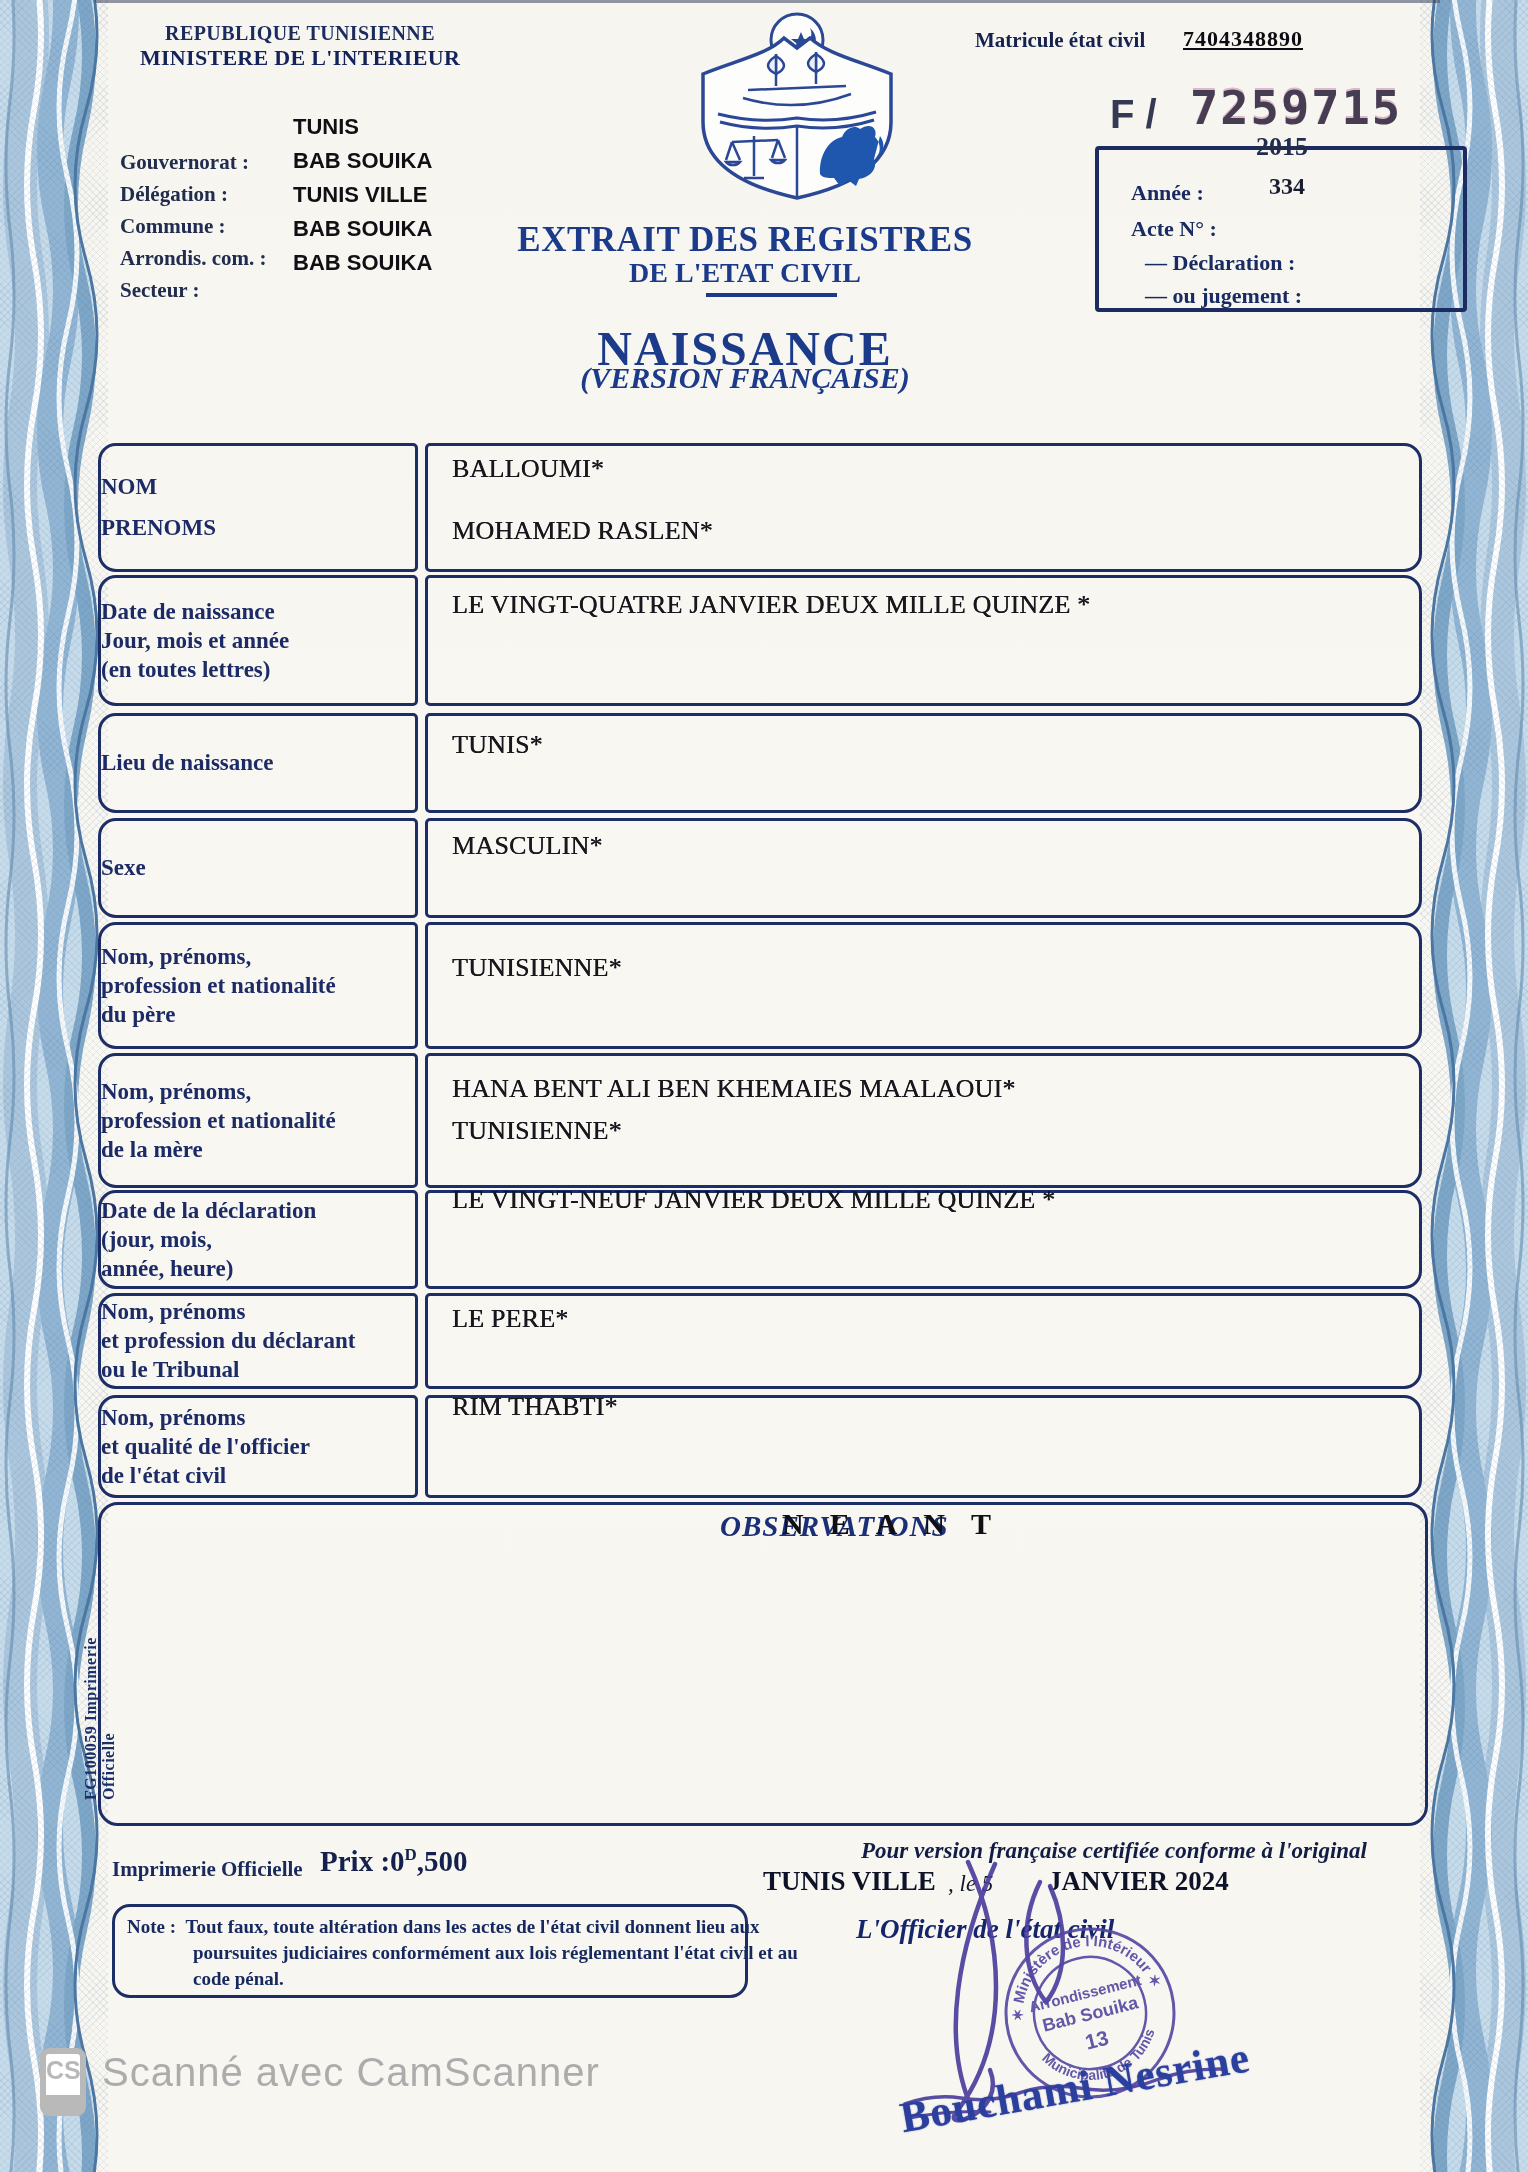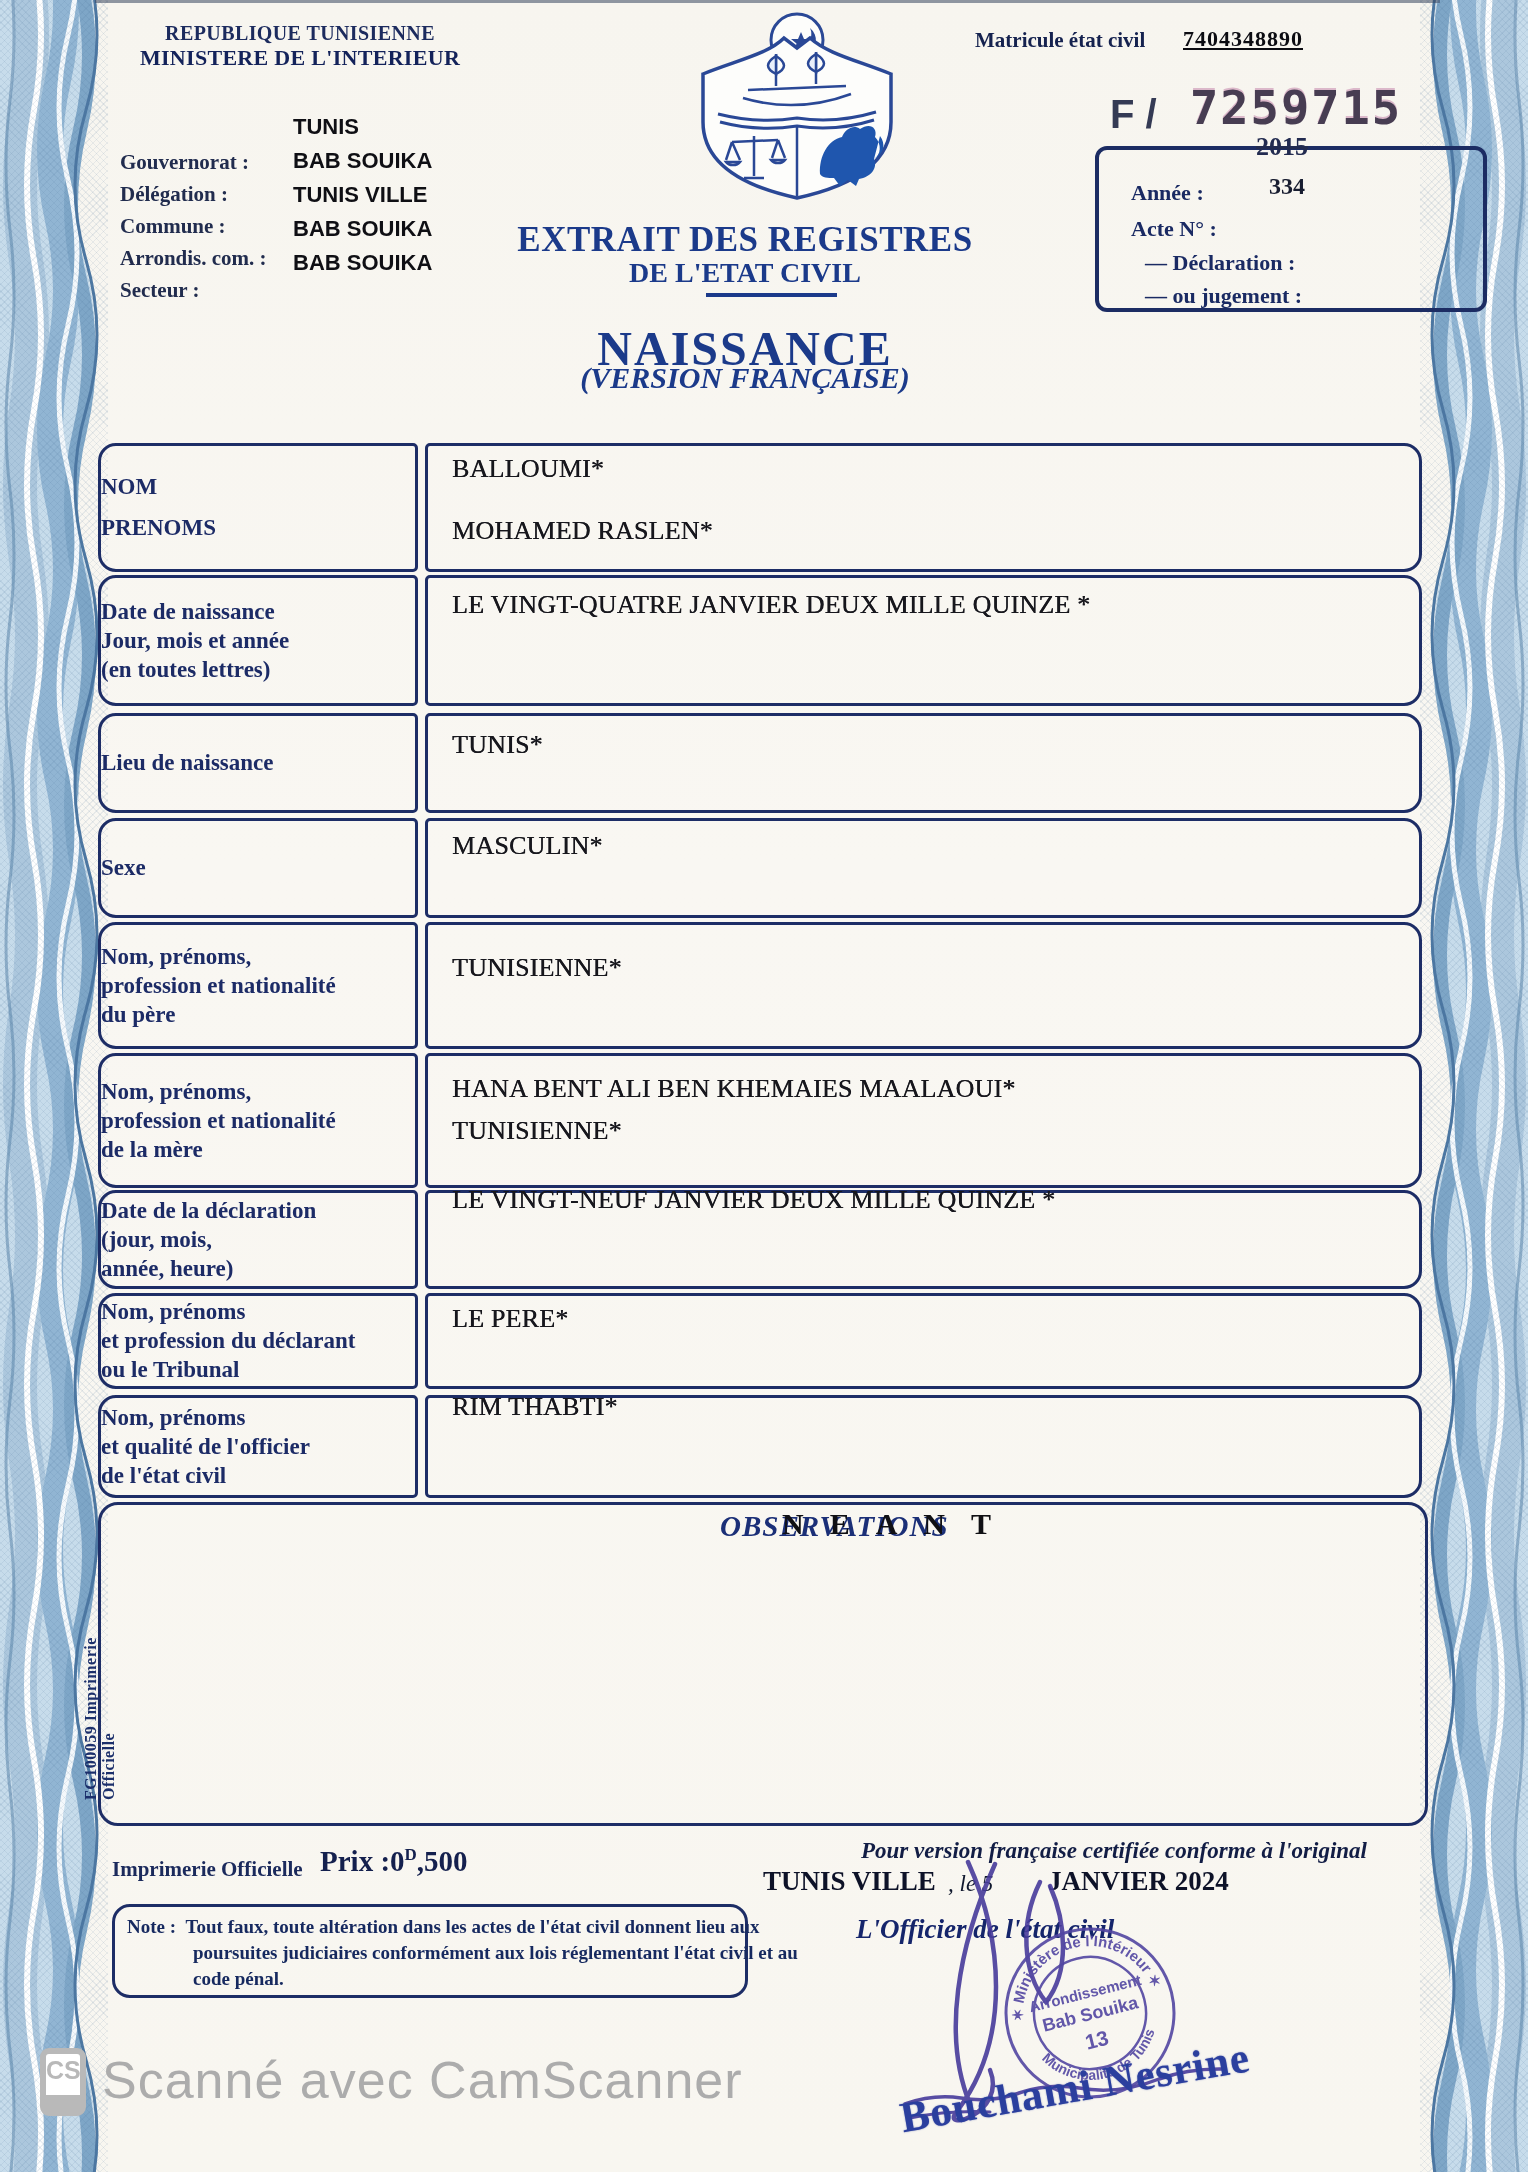--- a/index.html
+++ b/index.html
@@ -30,21 +30,21 @@
   .admin-labels div,.admin-values div{white-space:nowrap;}
   .matricule-label{left:975px;top:28px;font-size:21px;font-weight:bold;color:#15224f;}
   .matricule-value{left:1183px;top:26px;font-size:22px;font-weight:bold;color:#0c0c12;letter-spacing:1px;text-decoration:underline;}
   .series-prefix{left:1110px;top:92px;font-size:40px;font-weight:bold;color:#343a54;
     font-family:"Liberation Sans",sans-serif;}
   .series-number{left:1190px;top:80px;font-size:47px;font-weight:bold;color:#473d52;
     font-family:"DejaVu Sans Mono",monospace;letter-spacing:2px;
     text-shadow:0 -2px 0 rgba(156,44,116,.30);}
   .series-year{left:1256px;top:132px;font-size:26px;font-weight:bold;color:#222b50;
     text-decoration:line-through;text-decoration-thickness:3px;z-index:3;}
-  .annee-box{left:1095px;top:146px;width:364px;height:158px;border:4px solid #1c2c63;border-radius:12px;padding-left:20px;}
+  .annee-box{left:1095px;top:146px;width:364px;height:158px;border:4px solid #1c2c63;border-radius:4px;}
   .annee-box span{position:absolute;font-weight:bold;color:#1a2a63;font-size:22px;white-space:nowrap;}
   
   .t1{left:395px;top:220px;width:700px;font-size:35px;font-weight:bold;color:#1b3a8a;letter-spacing:.5px;}
   .t2{left:395px;top:257px;width:700px;font-size:28px;font-weight:bold;color:#1b3a8a;}
   .t2u{left:706px;top:293px;width:131px;height:4px;background:#1b3a8a;}
   .t3{left:395px;top:321px;width:700px;font-size:48px;font-weight:bold;color:#1b3a8a;letter-spacing:2px;}
   .t4{left:395px;top:361px;width:700px;font-size:30px;font-weight:bold;font-style:italic;color:#1b3a8a;}
   
   .row{position:absolute;left:98px;width:1324px;}
   .lbox{position:absolute;left:0;top:0;width:314px;height:100%;border:3px solid #1d2d66;
@@ -80,21 +80,21 @@
   .side-code{left:82px;top:1585px;height:215px;writing-mode:vertical-rl;transform:rotate(180deg);
     font-size:16px;font-weight:bold;color:#1b2f6b;letter-spacing:.5px;}
   svg.stamp{left:995px;top:1918px;z-index:3;}
   svg.signature{left:850px;top:1852px;z-index:3;}
   
   .cs-icon{left:40px;top:2048px;width:46px;height:68px;background:#fff;border:6px solid #b9b9b9;
     border-radius:9px;box-sizing:border-box;z-index:6;}
   .cs-icon .cs-txt{position:absolute;left:0;top:2px;width:100%;text-align:center;font-size:25px;
     font-weight:bold;color:#b9b9b9;font-family:"Liberation Sans",sans-serif;}
   .cs-icon .cs-bar{position:absolute;left:0;bottom:0;width:100%;height:15px;background:#b9b9b9;}
-  .wm-text{left:102px;top:2050px;font-size:52px;color:#acacac;font-family:"Liberation Sans",sans-serif;
+  .wm-text{left:102px;top:2050px;font-size:40px;color:#acacac;font-family:"Liberation Sans",sans-serif;
     letter-spacing:1px;z-index:6;}
 </style>
 </head>
 <body>
 
 <div class="page">
 
   <svg class="gborder left" viewBox="0 0 118 2172">
     <path class="band" fill="#c6dbeb" d="M 0 -40 L 84 -40 Q 106 35 84 110 Q 62 185 84 260 Q 106 335 84 410 Q 62 485 84 560 Q 106 635 84 710 Q 62 785 84 860 Q 106 935 84 1010 Q 62 1085 84 1160 Q 106 1235 84 1310 Q 62 1385 84 1460 Q 106 1535 84 1610 Q 62 1685 84 1760 Q 106 1835 84 1910 Q 62 1985 84 2060 Q 106 2135 84 2210 Q 62 2285 84 2360 Q 106 2435 84 2510 L 0 2492 Z"></path>
     <path class="w1" fill="none" stroke="#a9c6dd" stroke-width="34" d="M 26 -40 Q 38 35 26 110 Q 14 185 26 260 Q 38 335 26 410 Q 14 485 26 560 Q 38 635 26 710 Q 14 785 26 860 Q 38 935 26 1010 Q 14 1085 26 1160 Q 38 1235 26 1310 Q 14 1385 26 1460 Q 38 1535 26 1610 Q 14 1685 26 1760 Q 38 1835 26 1910 Q 14 1985 26 2060 Q 38 2135 26 2210 Q 14 2285 26 2360 Q 38 2435 26 2510"></path>

